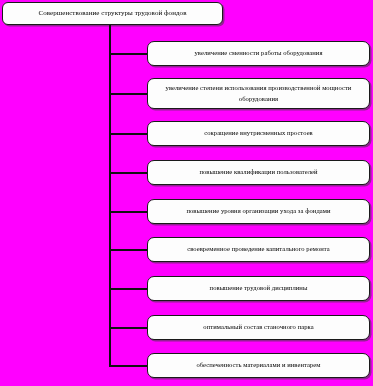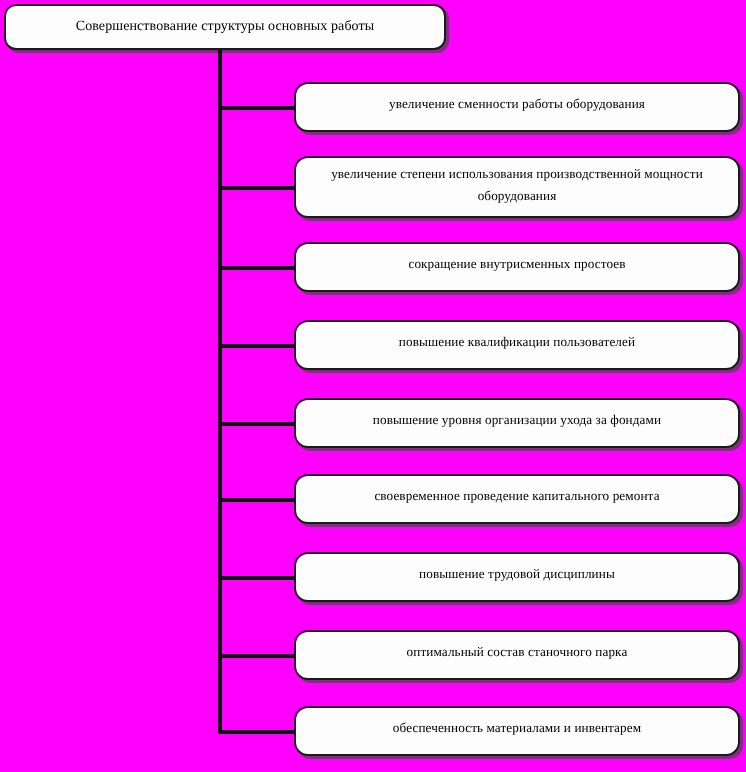--- a/index.html
+++ b/index.html
@@ -59,21 +59,21 @@
     position: absolute;
     background: #111111;
     height: 2px;
   }
 </style>
 </head>
 <body>
 
 <div id="diagram">
 
-  <div class="node root">Совершенствование структуры основных работы</div>
+  <div class="node root">Совершенствование структуры трудовой фондов</div>
 
   <div class="trunk" style="left:109px; top:25px; height:341px;"></div>
 
   <div class="stub" style="left:109px; top:53px; width:39px;"></div>
   <div class="stub" style="left:109px; top:93px; width:39px;"></div>
   <div class="stub" style="left:109px; top:133px; width:39px;"></div>
   <div class="stub" style="left:109px; top:172px; width:39px;"></div>
   <div class="stub" style="left:109px; top:211px; width:39px;"></div>
   <div class="stub" style="left:109px; top:249px; width:39px;"></div>
   <div class="stub" style="left:109px; top:288px; width:39px;"></div>

